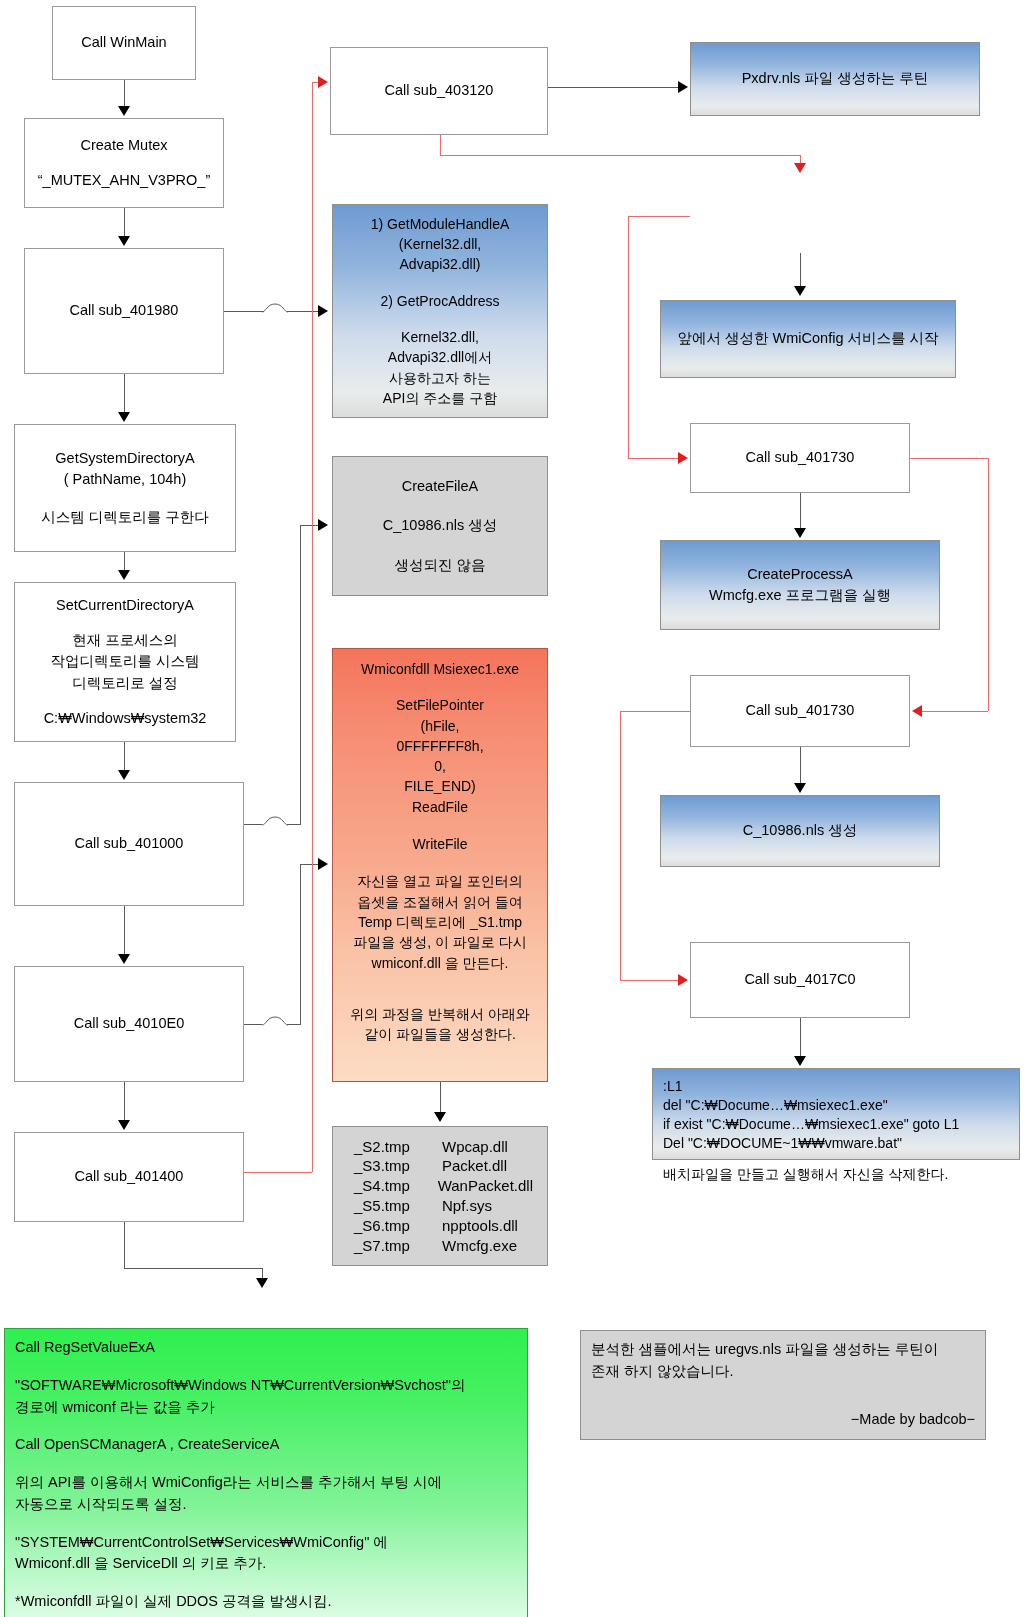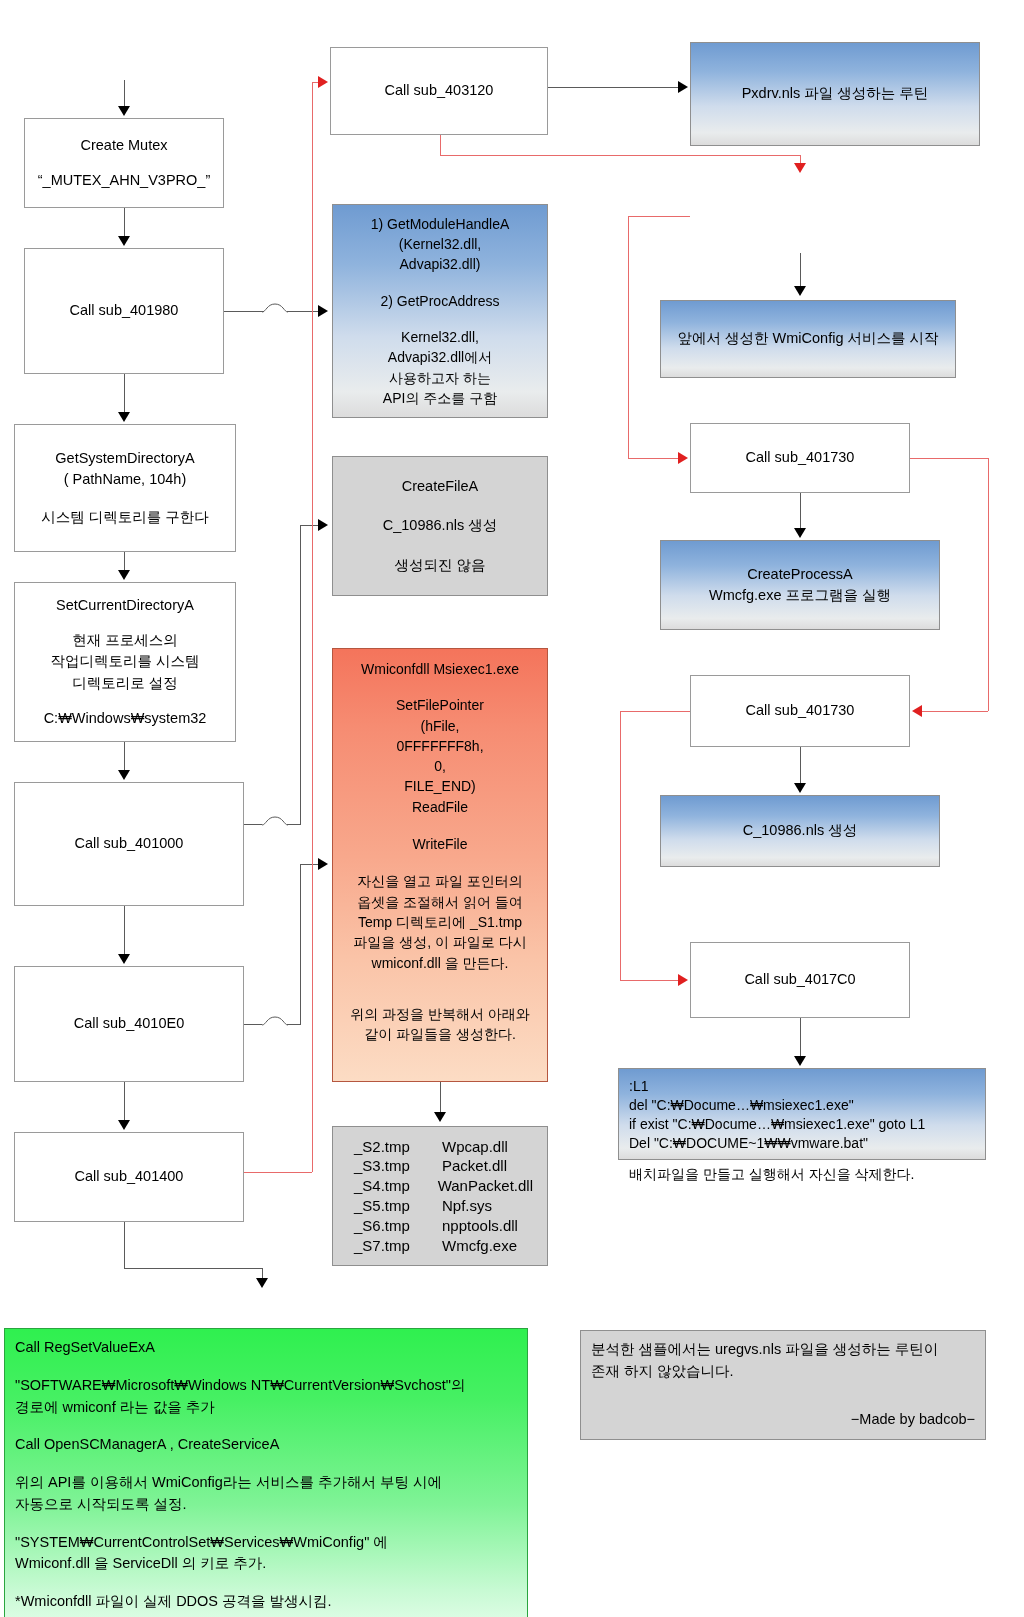--- a/index.html
+++ b/index.html
@@ -91,20 +91,23 @@
   }
   .hop{position:absolute;}
   .credit{align-self:flex-end;margin-top:auto;}
   .nowrap{white-space:pre;}
 </style>
 </head>
 <body>
 
 <div id="canvas">
 
+  <div class="node plain" style="left:52px;top:6px;width:144px;height:74px;">
+    <span class="ln">Call WinMain</span>
+  </div>
 
   <div class="node plain" style="left:24px;top:118px;width:200px;height:90px;">
     <span class="ln">Create Mutex</span>
     <span class="ln" style="margin-top:14px;">“_MUTEX_AHN_V3PRO_”</span>
   </div>
 
   <div class="node plain" style="left:24px;top:248px;width:200px;height:126px;align-items:center;">
     <span class="ln">Call sub_401980</span>
   </div>
 
@@ -181,21 +184,21 @@
     <span class="ln">Temp 디렉토리에 _S1.tmp</span>
     <span class="ln">파일을  생성, 이 파일로 다시</span>
     <span class="ln">wmiconf.dll 을 만든다.</span>
     <span class="ln" style="margin-top:31px;">위의 과정을 반복해서 아래와</span>
     <span class="ln">같이 파일들을 생성한다.</span>
   </div>
 
   <div class="node gray file-list" style="left:332px;top:1126px;width:216px;height:140px;padding-left:21px;" id="file-list-box">
   <div class="filerow"><span class="c1">_S2.tmp</span><span class="c2">Wpcap.dll</span></div><div class="filerow"><span class="c1">_S3.tmp</span><span class="c2">Packet.dll</span></div><div class="filerow"><span class="c1">_S4.tmp</span><span class="c2">WanPacket.dll</span></div><div class="filerow"><span class="c1">_S5.tmp</span><span class="c2">Npf.sys</span></div><div class="filerow"><span class="c1">_S6.tmp</span><span class="c2">npptools.dll</span></div><div class="filerow"><span class="c1">_S7.tmp</span><span class="c2">Wmcfg.exe</span></div></div>
 
-  <div class="node blue" style="left:690px;top:42px;width:290px;height:104px;">
+  <div class="node blue" style="left:690px;top:42px;width:290px;height:74px;">
     <span class="ln">Pxdrv.nls 파일 생성하는 루틴</span>
   </div>
 
 
   <div class="node blue" style="left:660px;top:300px;width:296px;height:78px;">
     <span class="ln">앞에서 생성한 WmiConfig 서비스를 시작</span>
   </div>
 
   <div class="node plain" style="left:690px;top:423px;width:220px;height:70px;">
     <span class="ln">Call sub_401730</span>
@@ -211,21 +214,21 @@
   </div>
 
   <div class="node blue" style="left:660px;top:795px;width:280px;height:72px;">
     <span class="ln">C_10986.nls 생성</span>
   </div>
 
   <div class="node plain" style="left:690px;top:942px;width:220px;height:76px;">
     <span class="ln">Call sub_4017C0</span>
   </div>
 
-  <div class="node blue left-align" style="left:618px;top:1068px;width:368px;height:92px;font-size:14px;line-height:1.35;">
+  <div class="node blue left-align" style="left:652px;top:1068px;width:368px;height:92px;font-size:14px;line-height:1.35;">
     <span class="ln nowrap">:L1</span>
     <span class="ln nowrap">del "C:₩Docume…₩msiexec1.exe"</span>
     <span class="ln nowrap">if exist "C:₩Docume…₩msiexec1.exe" goto L1</span>
     <span class="ln nowrap">Del "C:₩DOCUME~1₩₩vmware.bat"</span>
     <span class="ln nowrap" style="margin-top:12px;">배치파일을 만들고 실행해서 자신을 삭제한다.</span>
   </div>
 
   <div class="node gray left-align" style="left:580px;top:1330px;width:406px;height:110px;font-size:14.5px;line-height:1.5;">
     <span class="ln">분석한 샘플에서는 uregvs.nls 파일을 생성하는 루틴이</span>
     <span class="ln">존재 하지 않았습니다.</span>

